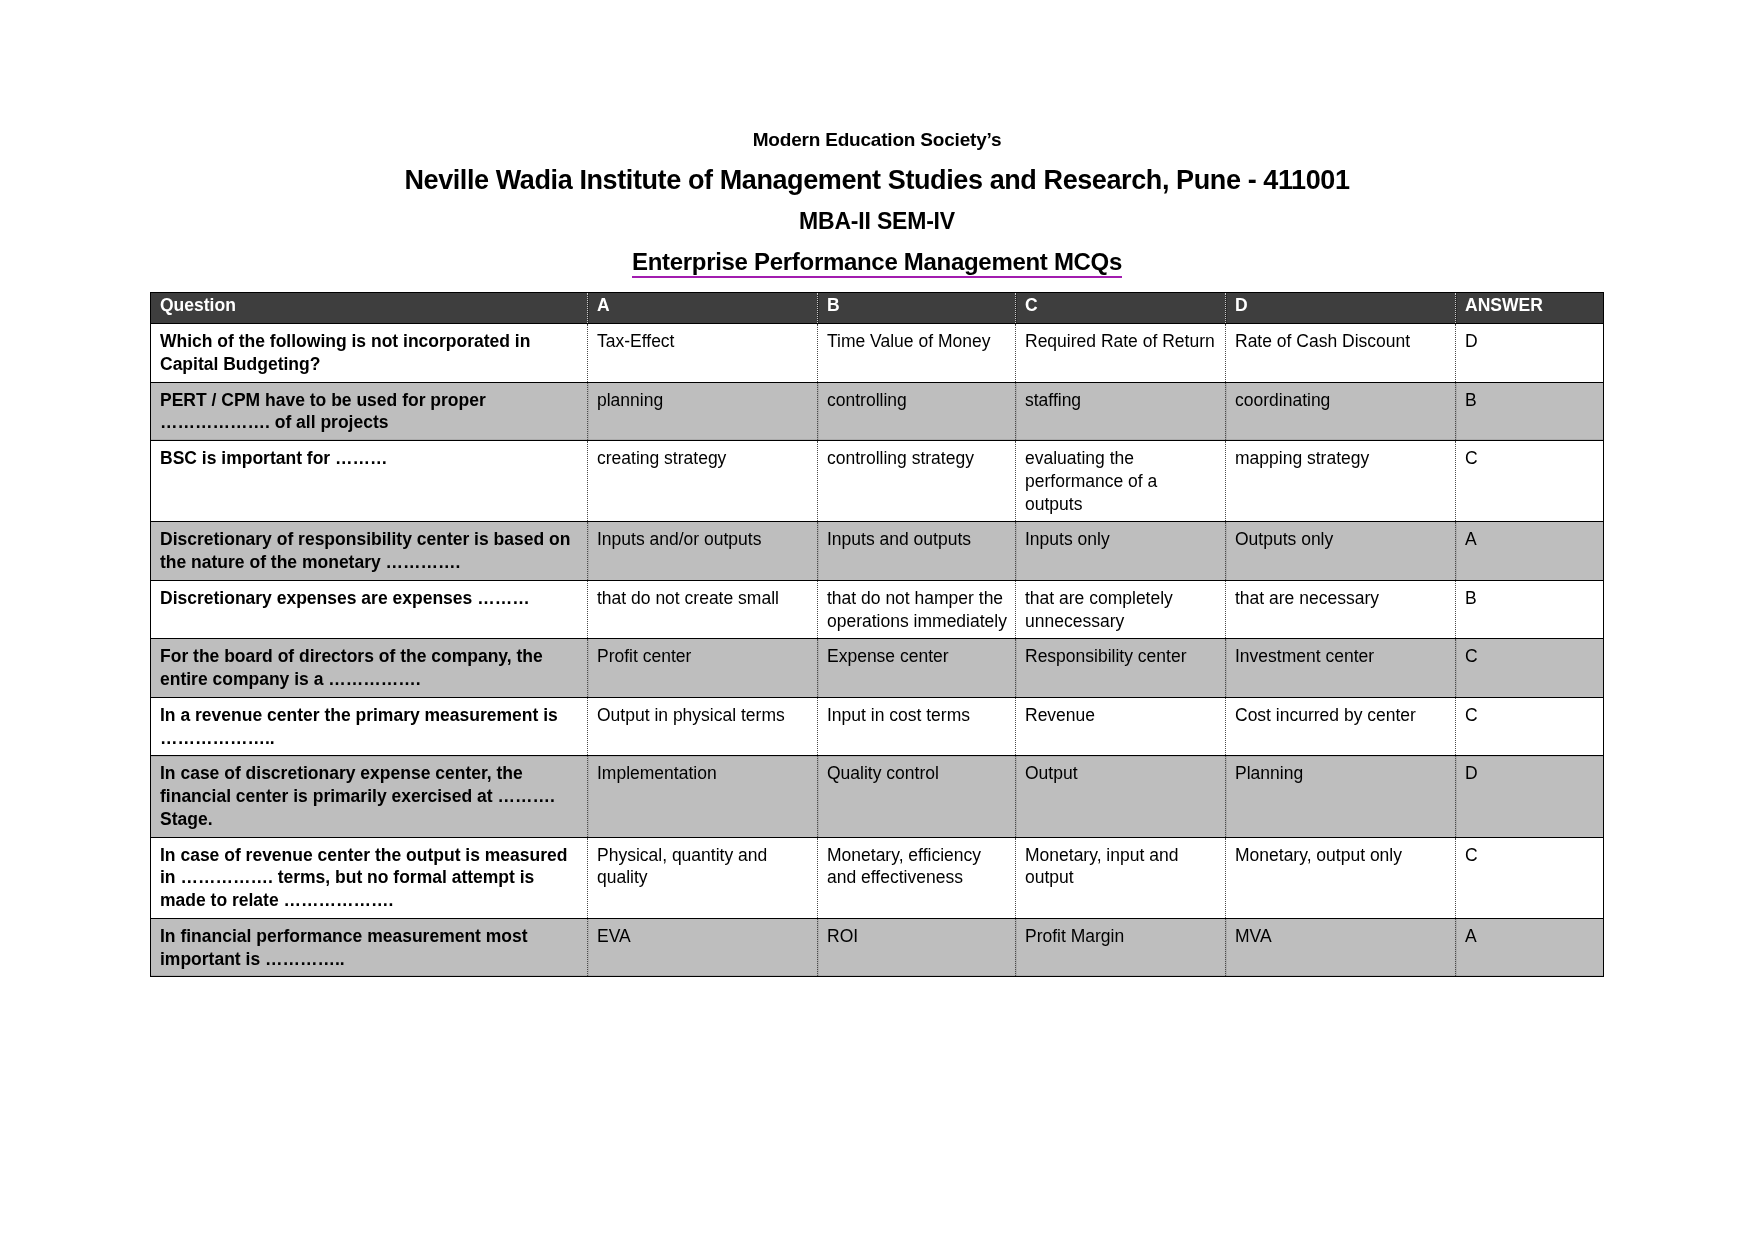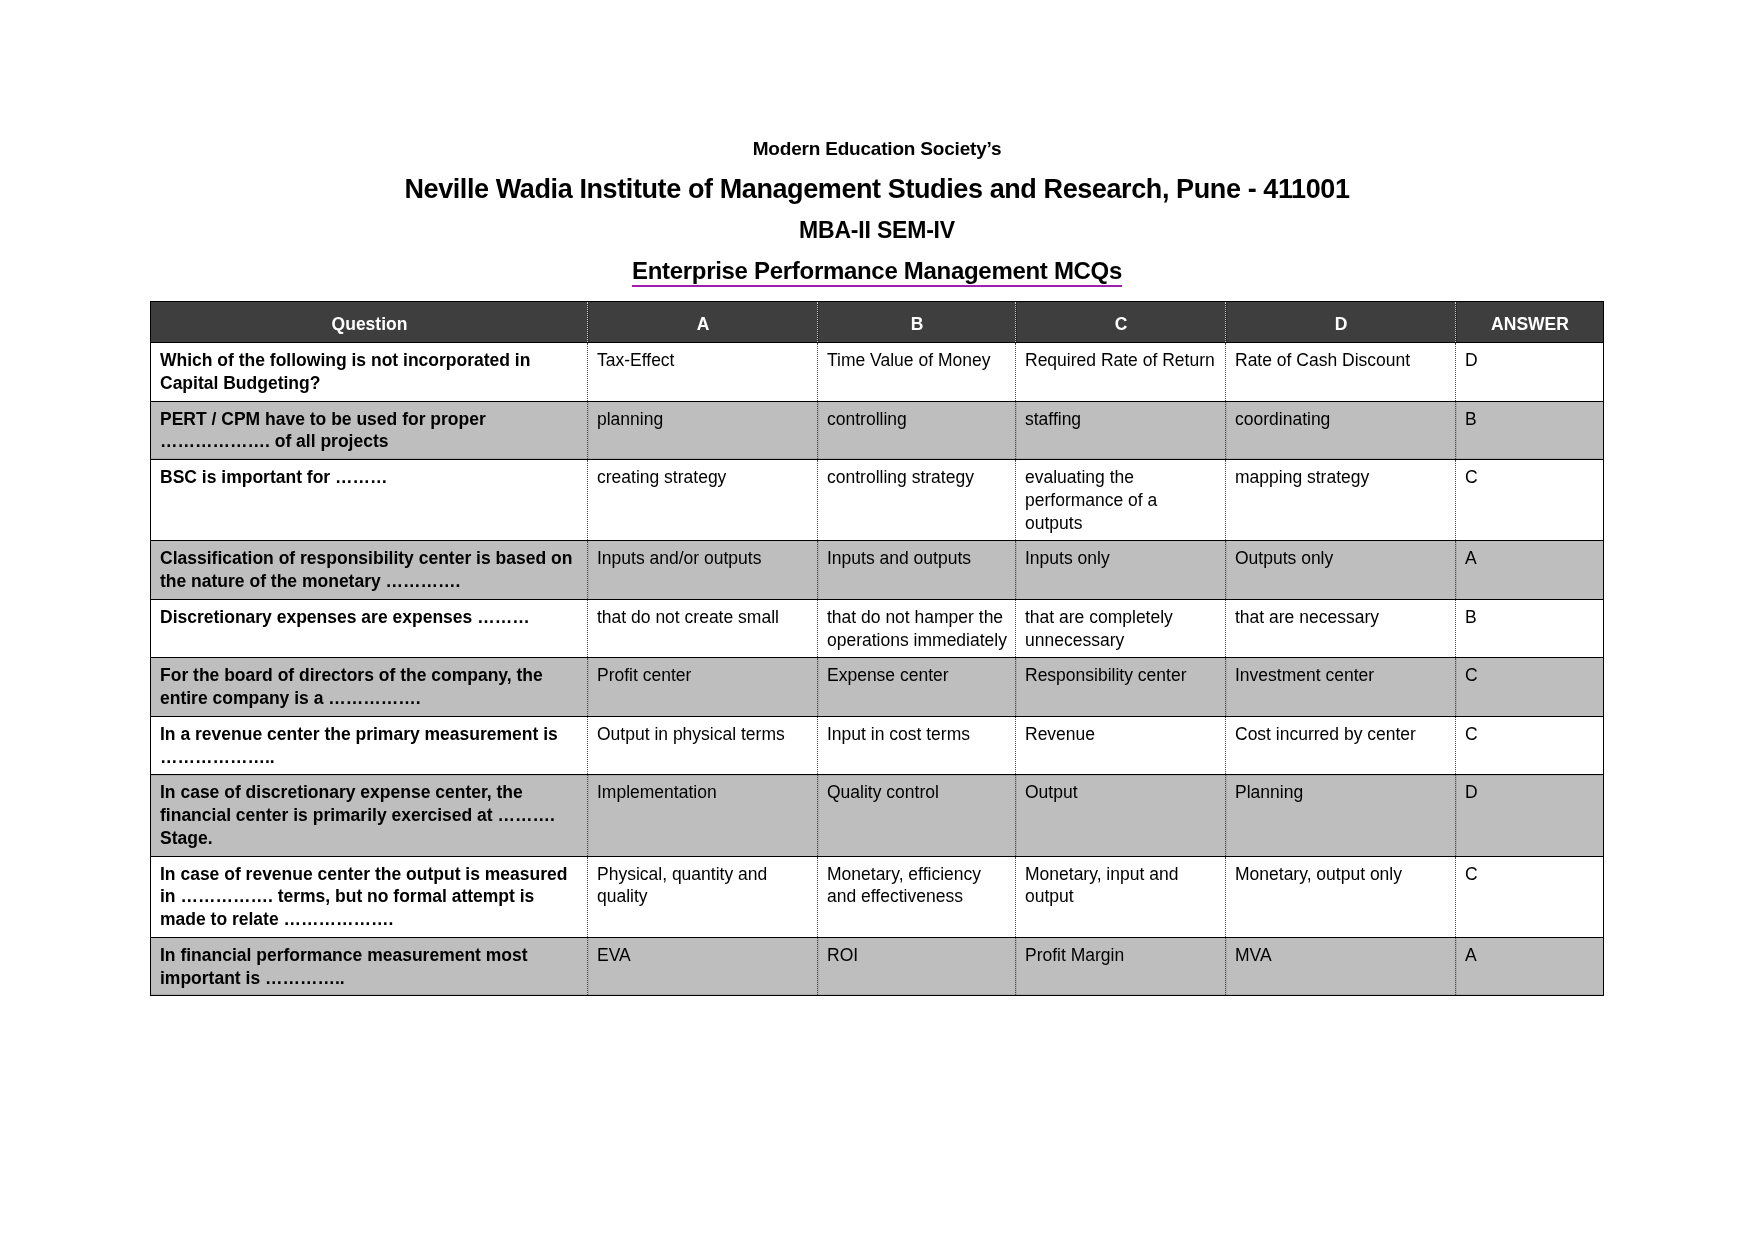--- a/index.html
+++ b/index.html
@@ -20,21 +20,21 @@
     position: relative;
     width: 1754px;
     height: 1240px;
     box-sizing: border-box;
     padding: 0;
   }
 
   
   .heading {
     text-align: center;
-    margin: 9px;
+    margin: 0;
     padding-top: 128px;
   }
   .heading .org {
     font-size: 19px;
     font-weight: bold;
     letter-spacing: -0.2px;
     line-height: 1.25;
     margin: 0 0 12px 0;
   }
   .heading .institute {
@@ -105,24 +105,24 @@
     background-color: #6e6e6e;
     background-image:
       repeating-linear-gradient(0deg,
         rgba(0,0,0,0.55) 0px, rgba(0,0,0,0.55) 1px,
         rgba(255,255,255,0.0) 1px, rgba(255,255,255,0.0) 2px),
       repeating-linear-gradient(90deg,
         rgba(0,0,0,0.45) 0px, rgba(0,0,0,0.45) 1px,
         rgba(255,255,255,0.0) 1px, rgba(255,255,255,0.0) 2px);
     color: #ffffff;
     font-weight: bold;
-    text-align: center;
+    text-align: left;
     font-size: 17.5px;
     height: 26px;
-    padding-top: 11px;
+    padding-top: 1px;
     padding-bottom: 3px;
     border-left: 1px dotted #cccccc;
     border-bottom: 1px solid #000;
   }
   table.mcq thead th:first-child { border-left: none; }
 
   
   table.mcq tbody tr.shaded td {
     background-color: #e3e3e3;
     background-image:
@@ -203,21 +203,21 @@
           </tr>
           <tr class="plain">
             <td class="q">BSC is important for ………</td>
             <td class="opt">creating strategy</td>
             <td class="opt">controlling strategy</td>
             <td class="opt">evaluating the performance of a outputs</td>
             <td class="opt">mapping strategy</td>
             <td class="ans">C</td>
           </tr>
           <tr class="shaded">
-            <td class="q">Classification of responsibility center is based on the nature of the monetary ………….</td>
+            <td class="q">Discretionary of responsibility center is based on the nature of the monetary ………….</td>
             <td class="opt">Inputs and/or outputs</td>
             <td class="opt">Inputs and outputs</td>
             <td class="opt">Inputs only</td>
             <td class="opt">Outputs only</td>
             <td class="ans">A</td>
           </tr>
           <tr class="plain">
             <td class="q">Discretionary expenses are expenses ………</td>
             <td class="opt">that do not create small</td>
             <td class="opt">that do not hamper the operations immediately</td>

